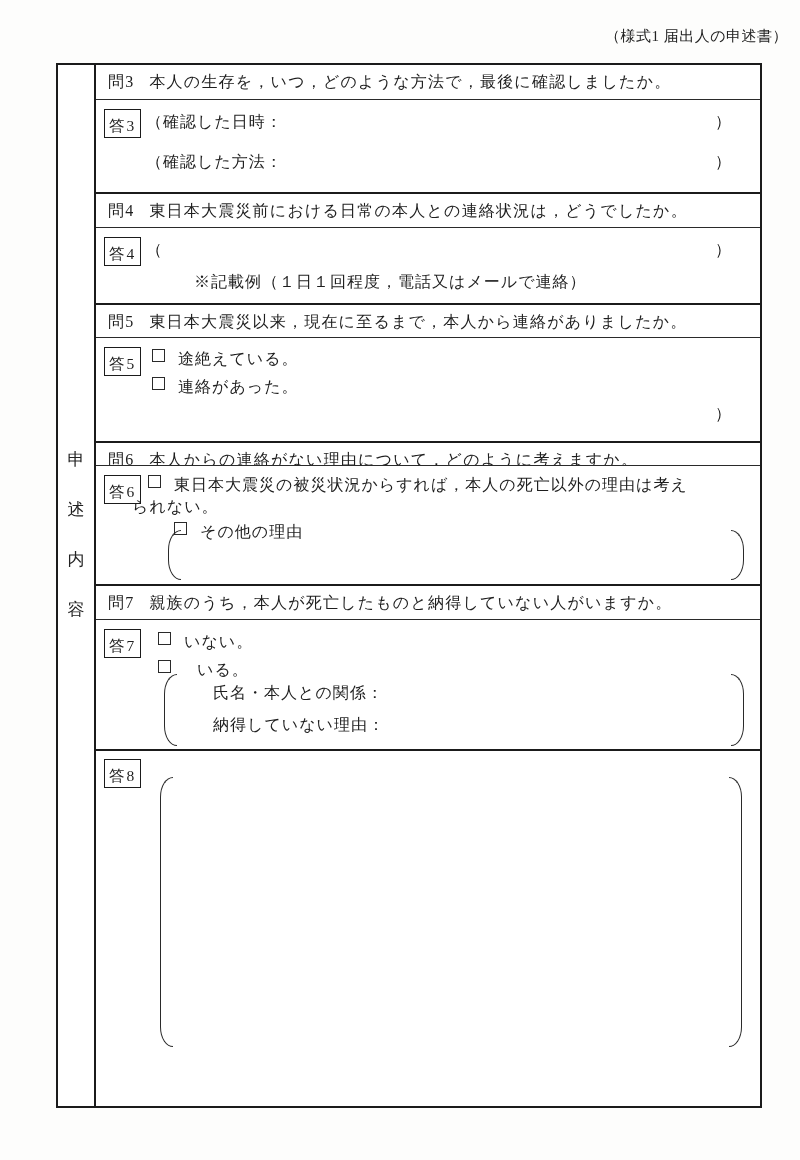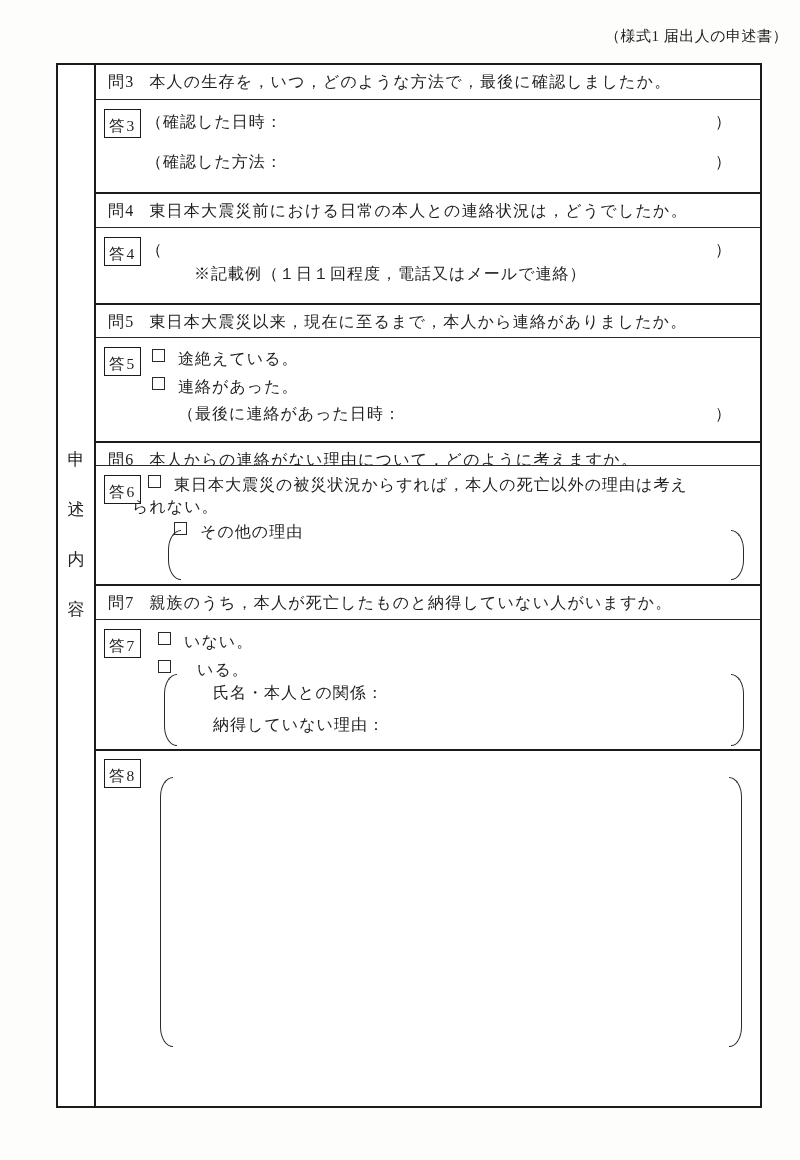--- a/index.html
+++ b/index.html
@@ -98,40 +98,39 @@
       <div class="q-row" style="height:34px">
         <span class="q-no">問4</span><span>東日本大震災前における日常の本人との連絡状況は，どうでしたか。</span>
       </div>
       <div class="a-row" style="height:77px">
         <span class="ans-label">答4</span>
         <div class="ansline" style="left:50px; top:12px; right:0; padding-right:28px;">
           <span>（</span>
           <span class="blank"></span>
           <span>）</span>
         </div>
-        <div class="ansline" style="left:98px; top:36px;justify-content:center;">
+        <div class="ansline" style="left:98px; top:44px;justify-content:center;">
           <span>※記載例（１日１回程度，電話又はメールで連絡）</span>
         </div>
       </div>
 
       <div class="q-row" style="height:33px">
         <span class="q-no">問5</span><span>東日本大震災以来，現在に至るまで，本人から連絡がありましたか。</span>
       </div>
       <div class="a-row" style="height:105px">
         <span class="ans-label">答5</span>
         <div class="ansline" style="left:56px; top:11px;">
           <span class="checkbox"></span>
           <span>途絶えている。</span>
         </div>
         <div class="ansline" style="left:56px; top:39px;">
           <span class="checkbox"></span>
           <span>連絡があった。</span>
         </div>
         <div class="ansline" style="left:82px; top:66px; right:0; padding-right:28px;">
-          <span>（最後に連絡があった日時：</span>
           <span class="blank"></span>
           <span>）</span>
         </div>
       </div>
 
       <div class="q-row" style="height:23px">
         <span class="q-no">問6</span><span>本人からの連絡がない理由について，どのように考えますか。</span>
       </div>
       <div class="a-row" style="height:120px">
         <span class="ans-label">答6</span>

